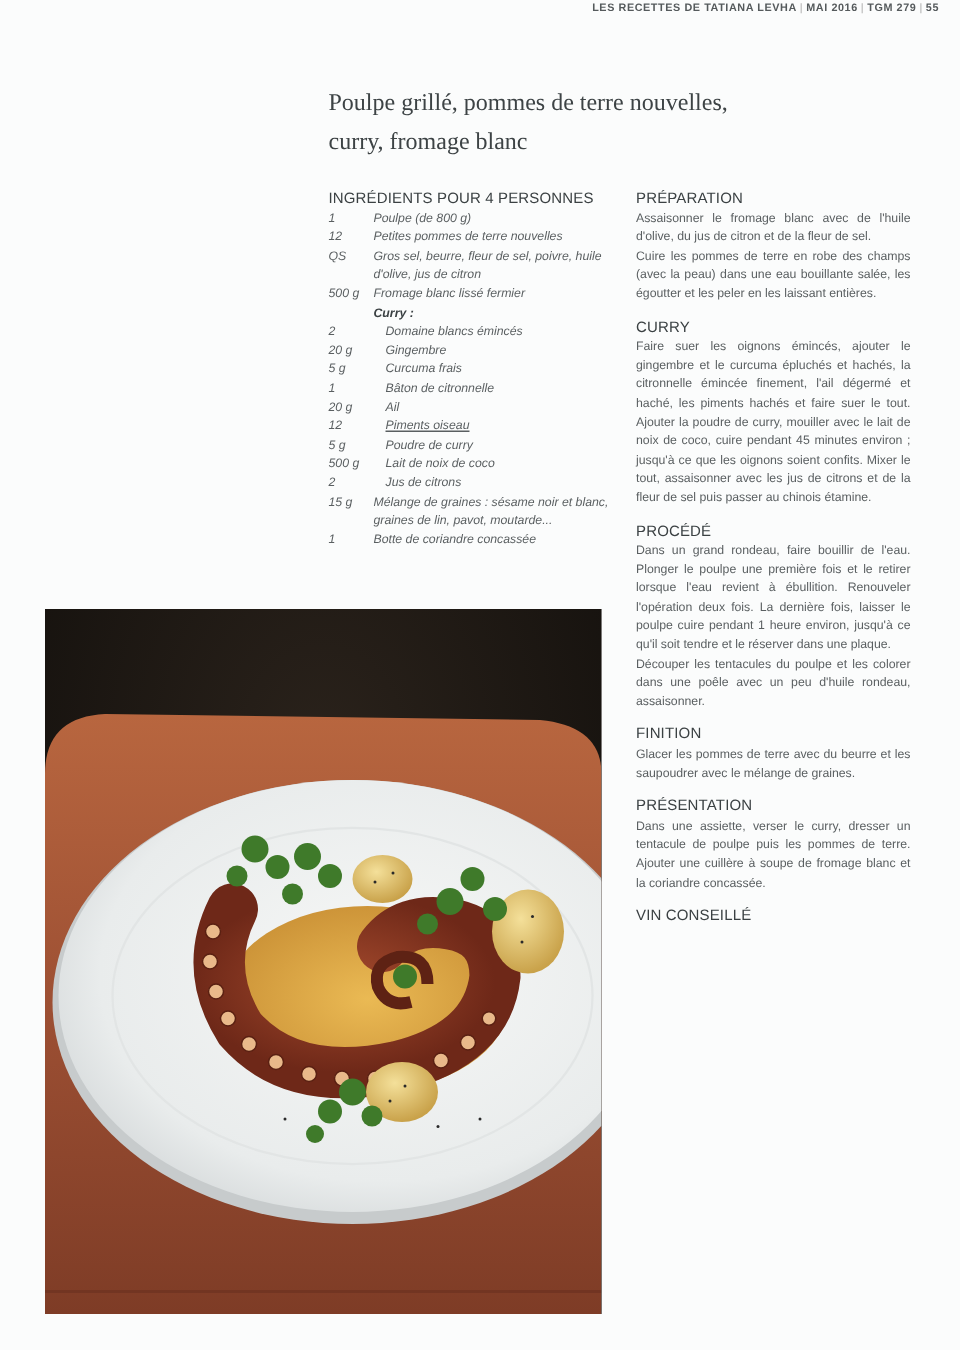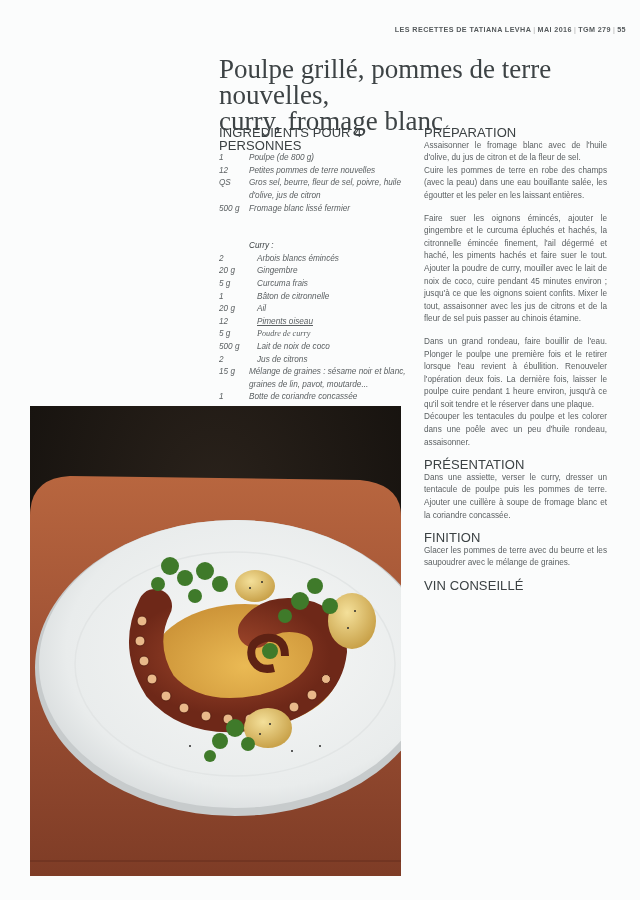--- a/index.html
+++ b/index.html
@@ -3,42 +3,42 @@
 <meta charset="utf-8">
 <style>
   html, body { margin: 0; padding: 0; }
   body {
     width: 640px; height: 900px; position: relative; overflow: hidden;
     background: #fbfcfc;
     font-family: "Liberation Sans", sans-serif;
     color: #4a4e50;
   }
   .running-head {
-    position: absolute; top: 25px; right: 14px;
+    position: absolute; top: 0; right: 14px;
     font-size: 7.2px; font-weight: bold; letter-spacing: 0.4px; color: #555a5c;
     white-space: nowrap;
   }
   .running-head .sep { color: #aaa; font-weight: normal; margin: 0 2px; }
   .title {
     position: absolute; left: 219px; top: 56px; width: 400px;
-    font-family: "Liberation Serif", serif; font-size: 27px; line-height: 26px;
+    font-family: "Liberation Serif", serif; font-size: 16px; line-height: 26px;
     color: #3d4345; margin: 0; font-weight: normal;
   }
   .ingredients {
     position: absolute; left: 219px; top: 127px; width: 190px;
     font-size: 8.2px; line-height: 12.6px;
   }
   .sec-head {
-    font-size: 13px; line-height: 12.6px; color: #3b4143; text-transform: uppercase;
+    font-size: 10px; line-height: 12.6px; color: #3b4143; text-transform: uppercase;
     letter-spacing: 0.1px;
   }
   .ing-row { display: flex; font-style: italic; color: #5a5f61; }
   .ing-qty { width: 30px; flex: 0 0 30px; }
   .ing-name { flex: 1; }
-  .ing-sub-head { font-style: italic; font-weight: normal; color: #3b4143; padding-left: 30px; margin-top: 25px; }
+  .ing-sub-head { font-style: italic; font-weight: bold; color: #3b4143; padding-left: 30px; }
   .ing-row.curry .ing-name { padding-left: 0; }
   .steps {
     position: absolute; left: 424px; top: 127px; width: 183px;
     font-size: 8.2px; line-height: 12.6px; color: #5a5f61;
   }
   .step-block { margin-bottom: 10px; }
   .step-body { text-align: justify; hyphens: manual; }
   .step-body p { margin: 0; }
   .photo {
     position: absolute; left: 30px; top: 406px; width: 371px; height: 470px;
@@ -75,21 +75,21 @@
       </div>
       <div class="ing-row">
         <span class="ing-qty">500 g</span>
         <span class="ing-name">Fromage blanc lissé fermier</span>
       </div>
     </div>
   <div class="ing-sub-head">Curry :</div>
   <div id="ing-curry">
       <div class="ing-row curry">
         <span class="ing-qty">2</span>
-        <span class="ing-name" style="padding-left: 8px;">Arbois blancs émincés</span>
+        <span class="ing-name" style="padding-left: 8px;">Domaine blancs émincés</span>
       </div>
       <div class="ing-row curry">
         <span class="ing-qty">20 g</span>
         <span class="ing-name" style="padding-left: 8px;">Gingembre</span>
       </div>
       <div class="ing-row curry">
         <span class="ing-qty">5 g</span>
         <span class="ing-name" style="padding-left: 8px;">Curcuma frais</span>
       </div>
       <div class="ing-row curry">
@@ -99,21 +99,21 @@
       <div class="ing-row curry">
         <span class="ing-qty">20 g</span>
         <span class="ing-name" style="padding-left: 8px;">Ail</span>
       </div>
       <div class="ing-row curry">
         <span class="ing-qty">12</span>
         <span class="ing-name" style="padding-left: 8px; text-decoration: underline;">Piments oiseau</span>
       </div>
       <div class="ing-row curry">
         <span class="ing-qty">5 g</span>
-        <span class="ing-name" style="padding-left: 8px; font-family: Liberation Serif, serif;">Poudre de curry</span>
+        <span class="ing-name" style="padding-left: 8px;">Poudre de curry</span>
       </div>
       <div class="ing-row curry">
         <span class="ing-qty">500 g</span>
         <span class="ing-name" style="padding-left: 8px;">Lait de noix de coco</span>
       </div>
       <div class="ing-row curry">
         <span class="ing-qty">2</span>
         <span class="ing-name" style="padding-left: 8px;">Jus de citrons</span>
       </div>
     </div>
@@ -131,40 +131,42 @@
 
 <div class="steps" id="steps">
     <div class="step-block">
       <div class="sec-head">PRÉPARATION</div>
       <div class="step-body">
         <p>Assaisonner le fromage blanc avec de l'huile d'olive, du jus de citron et de la fleur de sel.</p>
         <p>Cuire les pommes de terre en robe des champs (avec la peau) dans une eau bouillante salée, les égoutter et les peler en les laissant entières.</p>
       </div>
     </div>
     <div class="step-block">
+      <div class="sec-head">CURRY</div>
       <div class="step-body">
         <p>Faire suer les oignons émincés, ajouter le gingembre et le curcuma épluchés et hachés, la citronnelle émincée finement, l'ail dégermé et haché, les piments hachés et faire suer le tout. Ajouter la poudre de curry, mouiller avec le lait de noix de coco, cuire pendant 45 minutes environ ; jusqu'à ce que les oignons soient confits. Mixer le tout, assaisonner avec les jus de citrons et de la fleur de sel puis passer au chinois étamine.</p>
       </div>
     </div>
     <div class="step-block">
+      <div class="sec-head">PROCÉDÉ</div>
       <div class="step-body">
         <p>Dans un grand rondeau, faire bouillir de l'eau. Plonger le poulpe une première fois et le retirer lorsque l'eau revient à ébullition. Renouveler l'opération deux fois. La dernière fois, laisser le poulpe cuire pendant 1 heure environ, jusqu'à ce qu'il soit tendre et le réserver dans une plaque.</p>
         <p>Découper les tentacules du poulpe et les colorer dans une poêle avec un peu d'huile rondeau, assaisonner.</p>
       </div>
     </div>
     <div class="step-block">
+      <div class="sec-head">FINITION</div>
+      <div class="step-body">
+        <p>Glacer les pommes de terre avec du beurre et les saupoudrer avec le mélange de graines.</p>
+      </div>
+    </div>
+    <div class="step-block">
       <div class="sec-head">PRÉSENTATION</div>
       <div class="step-body">
         <p>Dans une assiette, verser le curry, dresser un tentacule de poulpe puis les pommes de terre. Ajouter une cuillère à soupe de fromage blanc et la coriandre concassée.</p>
-      </div>
-    </div>
-    <div class="step-block">
-      <div class="sec-head">FINITION</div>
-      <div class="step-body">
-        <p>Glacer les pommes de terre avec du beurre et les saupoudrer avec le mélange de graines.</p>
       </div>
     </div>
     <div class="step-block">
       <div class="sec-head">VIN CONSEILLÉ</div>
     </div>
   </div>
 
 <div class="photo">
   <svg width="371" height="470" viewBox="0 0 371 470">
     <defs>

